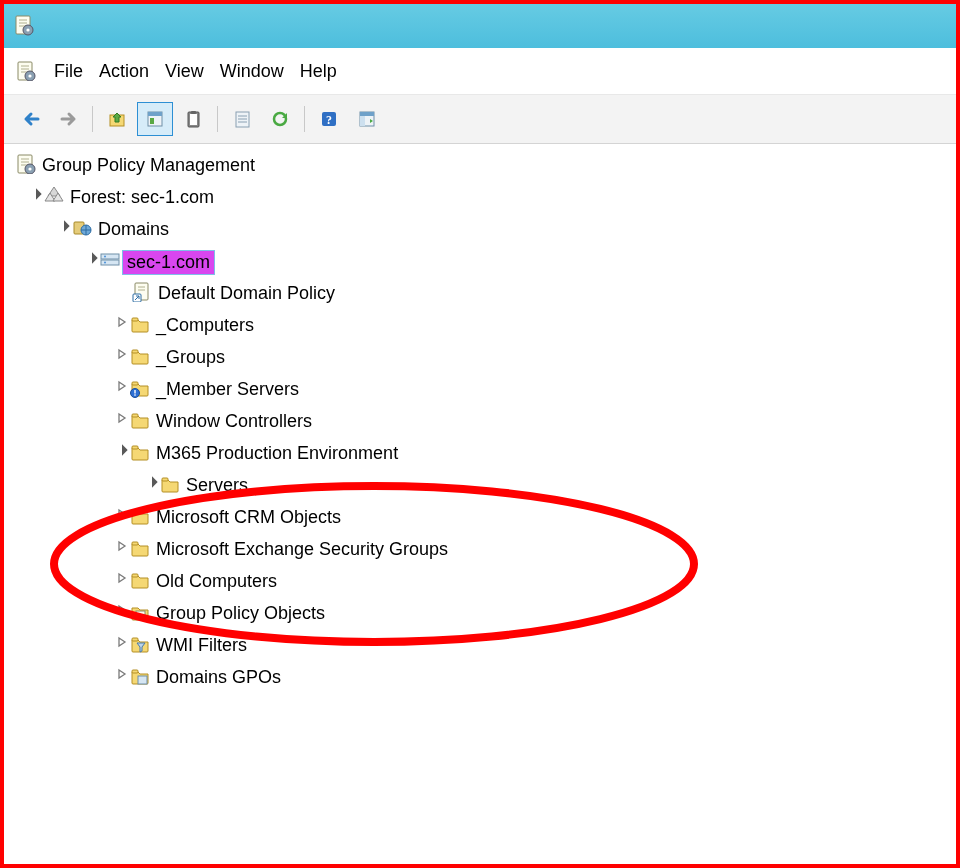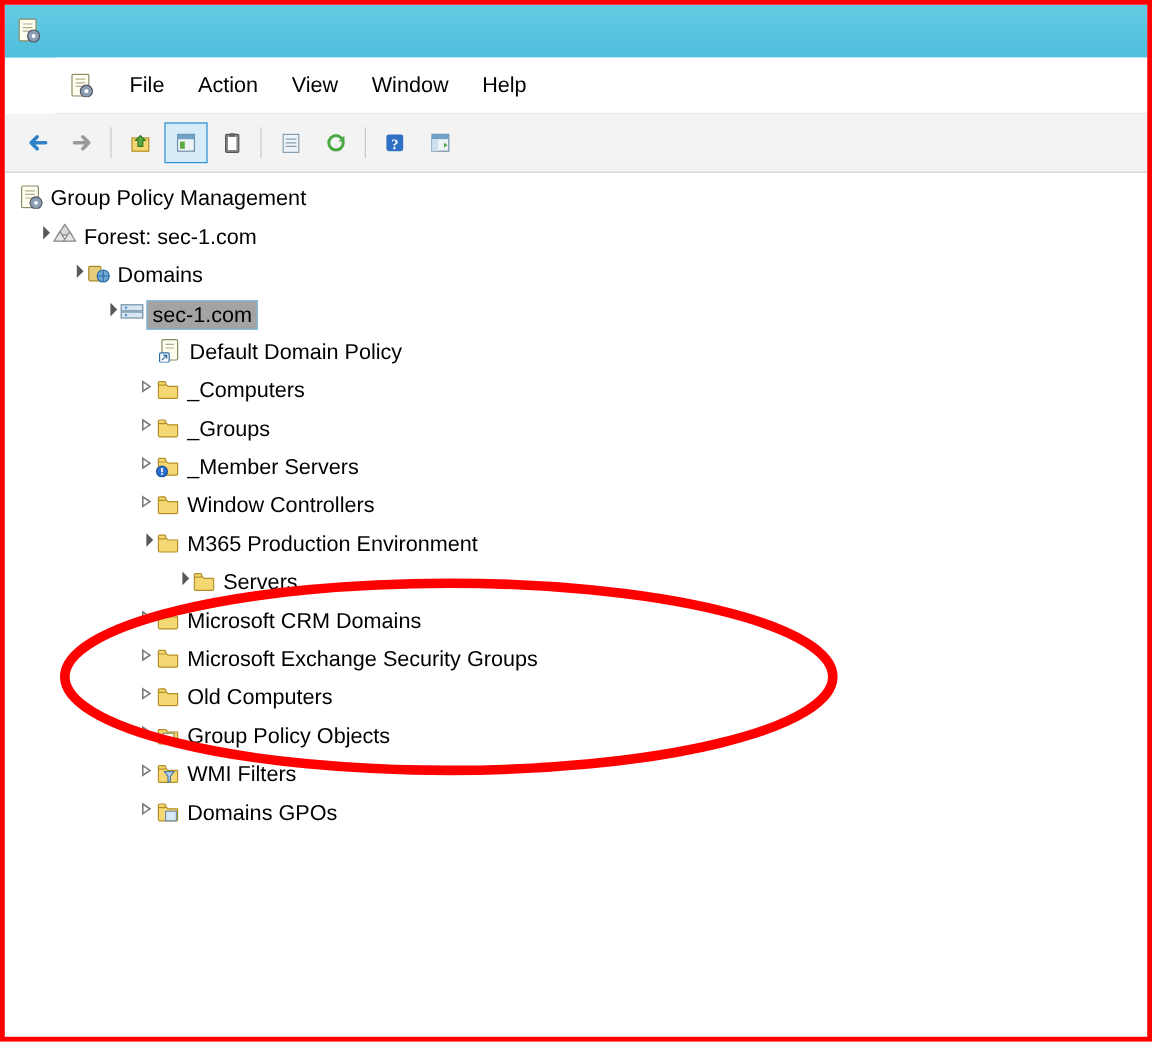--- a/index.html
+++ b/index.html
@@ -1,27 +1,27 @@
 <!DOCTYPE html>
 <html><head>
 <meta charset="utf-8">
 <style>
   html,body{margin:0;padding:0;font-family:"Segoe UI",Tahoma,sans-serif;font-size:18px;color:#000;}
   .frame{width:960px;height:868px;box-sizing:border-box;border:4px solid #ff0000;background:#fff;position:relative;overflow:hidden;}
   .titlebar{height:44px;background:#5bc6e0;background:linear-gradient(#66cbe3,#4dbedd);display:flex;align-items:center;padding:0 10px;}
-  .menubar{height:38px;background:#fff;display:flex;align-items:center;gap:28px;padding:4px 12px;border-bottom:1px solid #e8e8e8;margin-left:42px;}
+  .menubar{height:38px;background:#fff;display:flex;align-items:center;gap:16px;padding:4px 12px;border-bottom:1px solid #e8e8e8;}
   .menubar .mitem{display:flex;align-items:center;cursor:default;}
   .toolbar{height:40px;background:#f3f3f3;border-bottom:1px solid #d4d4d4;display:flex;align-items:center;padding:4px 8px;gap:2px;}
   .tb-btn{width:34px;height:32px;display:flex;align-items:center;justify-content:center;border:1px solid transparent;}
   .tb-btn.sel{border:1px solid #2d8fd4;background:#d6ecf9;}
   .tb-sep{width:1px;height:26px;background:#c8c8c8;margin:0 4px;}
   .tree{padding:10px 6px 0 6px;}
   .row{display:flex;align-items:flex-start;height:32px;white-space:nowrap;}
   .lbl{padding:1px 4px;}
-  .lbl.sel{background:#a3a3a3;border:1px solid #7fbfe8;}
+  .lbl.sel{background:#d946ef;border:1px solid #7fbfe8;}
   .expander{width:16px;height:16px;display:inline-flex;align-items:center;justify-content:center;cursor:default;}
   .ind{display:inline-block;height:1px;}
   svg{display:block;}
   .annot{position:absolute;pointer-events:none;}
 </style>
 </head>
 <body>
 
 <svg width="0" height="0" style="position:absolute">
   <defs>
@@ -356,21 +356,21 @@
     <div class="row">
       <span class="ind" style="width:104px"></span>
       <span class="expander">
           <svg width="12" height="12">
             <use href="#exp-closed"></use>
           </svg>
         </span>
       <svg width="22" height="20">
           <use href="#ic-ou"></use>
         </svg>
-      <span class="lbl">Microsoft CRM Domains</span>
+      <span class="lbl">Microsoft CRM Objects</span>
     </div>
 
     <div class="row">
       <span class="ind" style="width:104px"></span>
       <span class="expander">
           <svg width="12" height="12">
             <use href="#exp-closed"></use>
           </svg>
         </span>
       <svg width="22" height="20">

